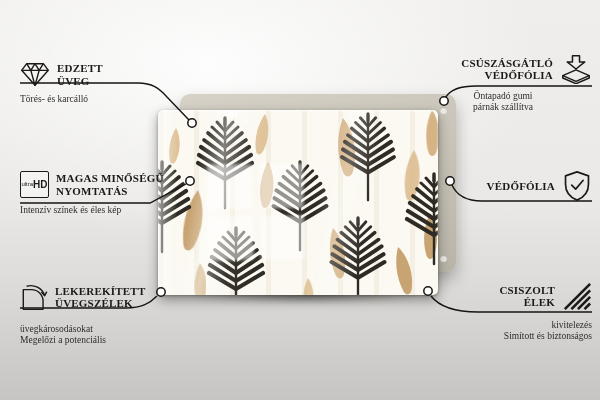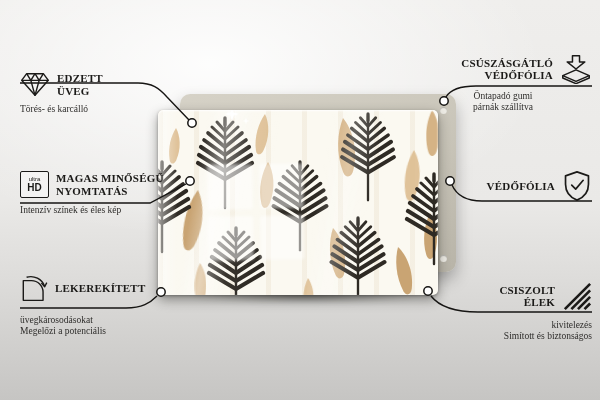--- a/index.html
+++ b/index.html
@@ -42,29 +42,29 @@
   
   .callout{position:absolute;z-index:5;}
   .co-head{display:flex;align-items:center;gap:7px;}
   .co-title{font-weight:bold;font-size:11px;line-height:12.5px;letter-spacing:.2px;white-space:nowrap;}
   .co-sub{font-size:9.5px;line-height:11px;color:#2e2d2b;}
   .callout.right{text-align:right;}
   .callout.right .co-head{justify-content:flex-end;}
   .ico{flex:0 0 auto;display:flex;align-items:center;justify-content:center;}
   .ico svg{display:block;}
   .hd-box{width:27px;height:25px;border:1.6px solid #1b1a18;border-radius:2px;
-    display:flex;flex-direction:column;align-items:center;justify-content:center;
+    display:flex;flex-direction:row;align-items:center;justify-content:center;
     font-family:"Liberation Sans",sans-serif;background:rgba(255,255,255,.4);}
   .hd-ultra{font-size:6px;line-height:7px;}
   .hd-hd{font-size:10px;font-weight:bold;line-height:10px;}
-  #co-tl{left:20px;top:71px;width:140px;}
+  #co-tl{left:20px;top:61px;width:140px;}
   #co-tl .co-sub{margin-top:6px;}
   #co-ml{left:20px;top:171px;width:152px;}
   #co-ml .co-sub{margin-top:7px;}
-  #co-bl{left:20px;top:274px;width:152px;}
+  #co-bl{left:20px;top:283px;width:152px;}
   #co-bl .co-sub{margin-top:13px;}
   #co-tr{right:8px;top:54px;width:178px;}
   #co-tr .co-sub{margin-top:7px;text-align:center;}
   #co-mr{right:8px;top:170px;width:178px;}
   #co-mr .co-sub{margin-top:10px;}
   #co-br{right:8px;top:281px;width:178px;}
   #co-br .co-sub{margin-top:9px;}
 </style>
 </head>
 <body>
@@ -193,20 +193,21 @@
     <div class="co-head">
       <span class="ico">
         <svg width="28" height="28" viewBox="0 0 34 34" fill="none" stroke="#1b1a18" stroke-width="1.7" stroke-linejoin="round">
           <path d="M4,32 H28 V22 A14,14 0 0 0 14,8 H4 Z"></path>
           <path d="M8,4 A18,18 0 0 1 30,15"></path>
           <path d="M26,11 L30,15.5 L32.5,10.5"></path>
         </svg>
       </span>
       <div class="co-title">
         <div>LEKEREKÍTETT</div>
+        <div>ÜVEGSZÉLEK</div>
       </div>
     </div>
     <div class="co-sub">
       <div>üvegkárosodásokat</div>
       <div>Megelőzi a potenciális</div>
     </div>
   </div>
 
   <div class="callout right" id="co-tr">
     <div class="co-head">

